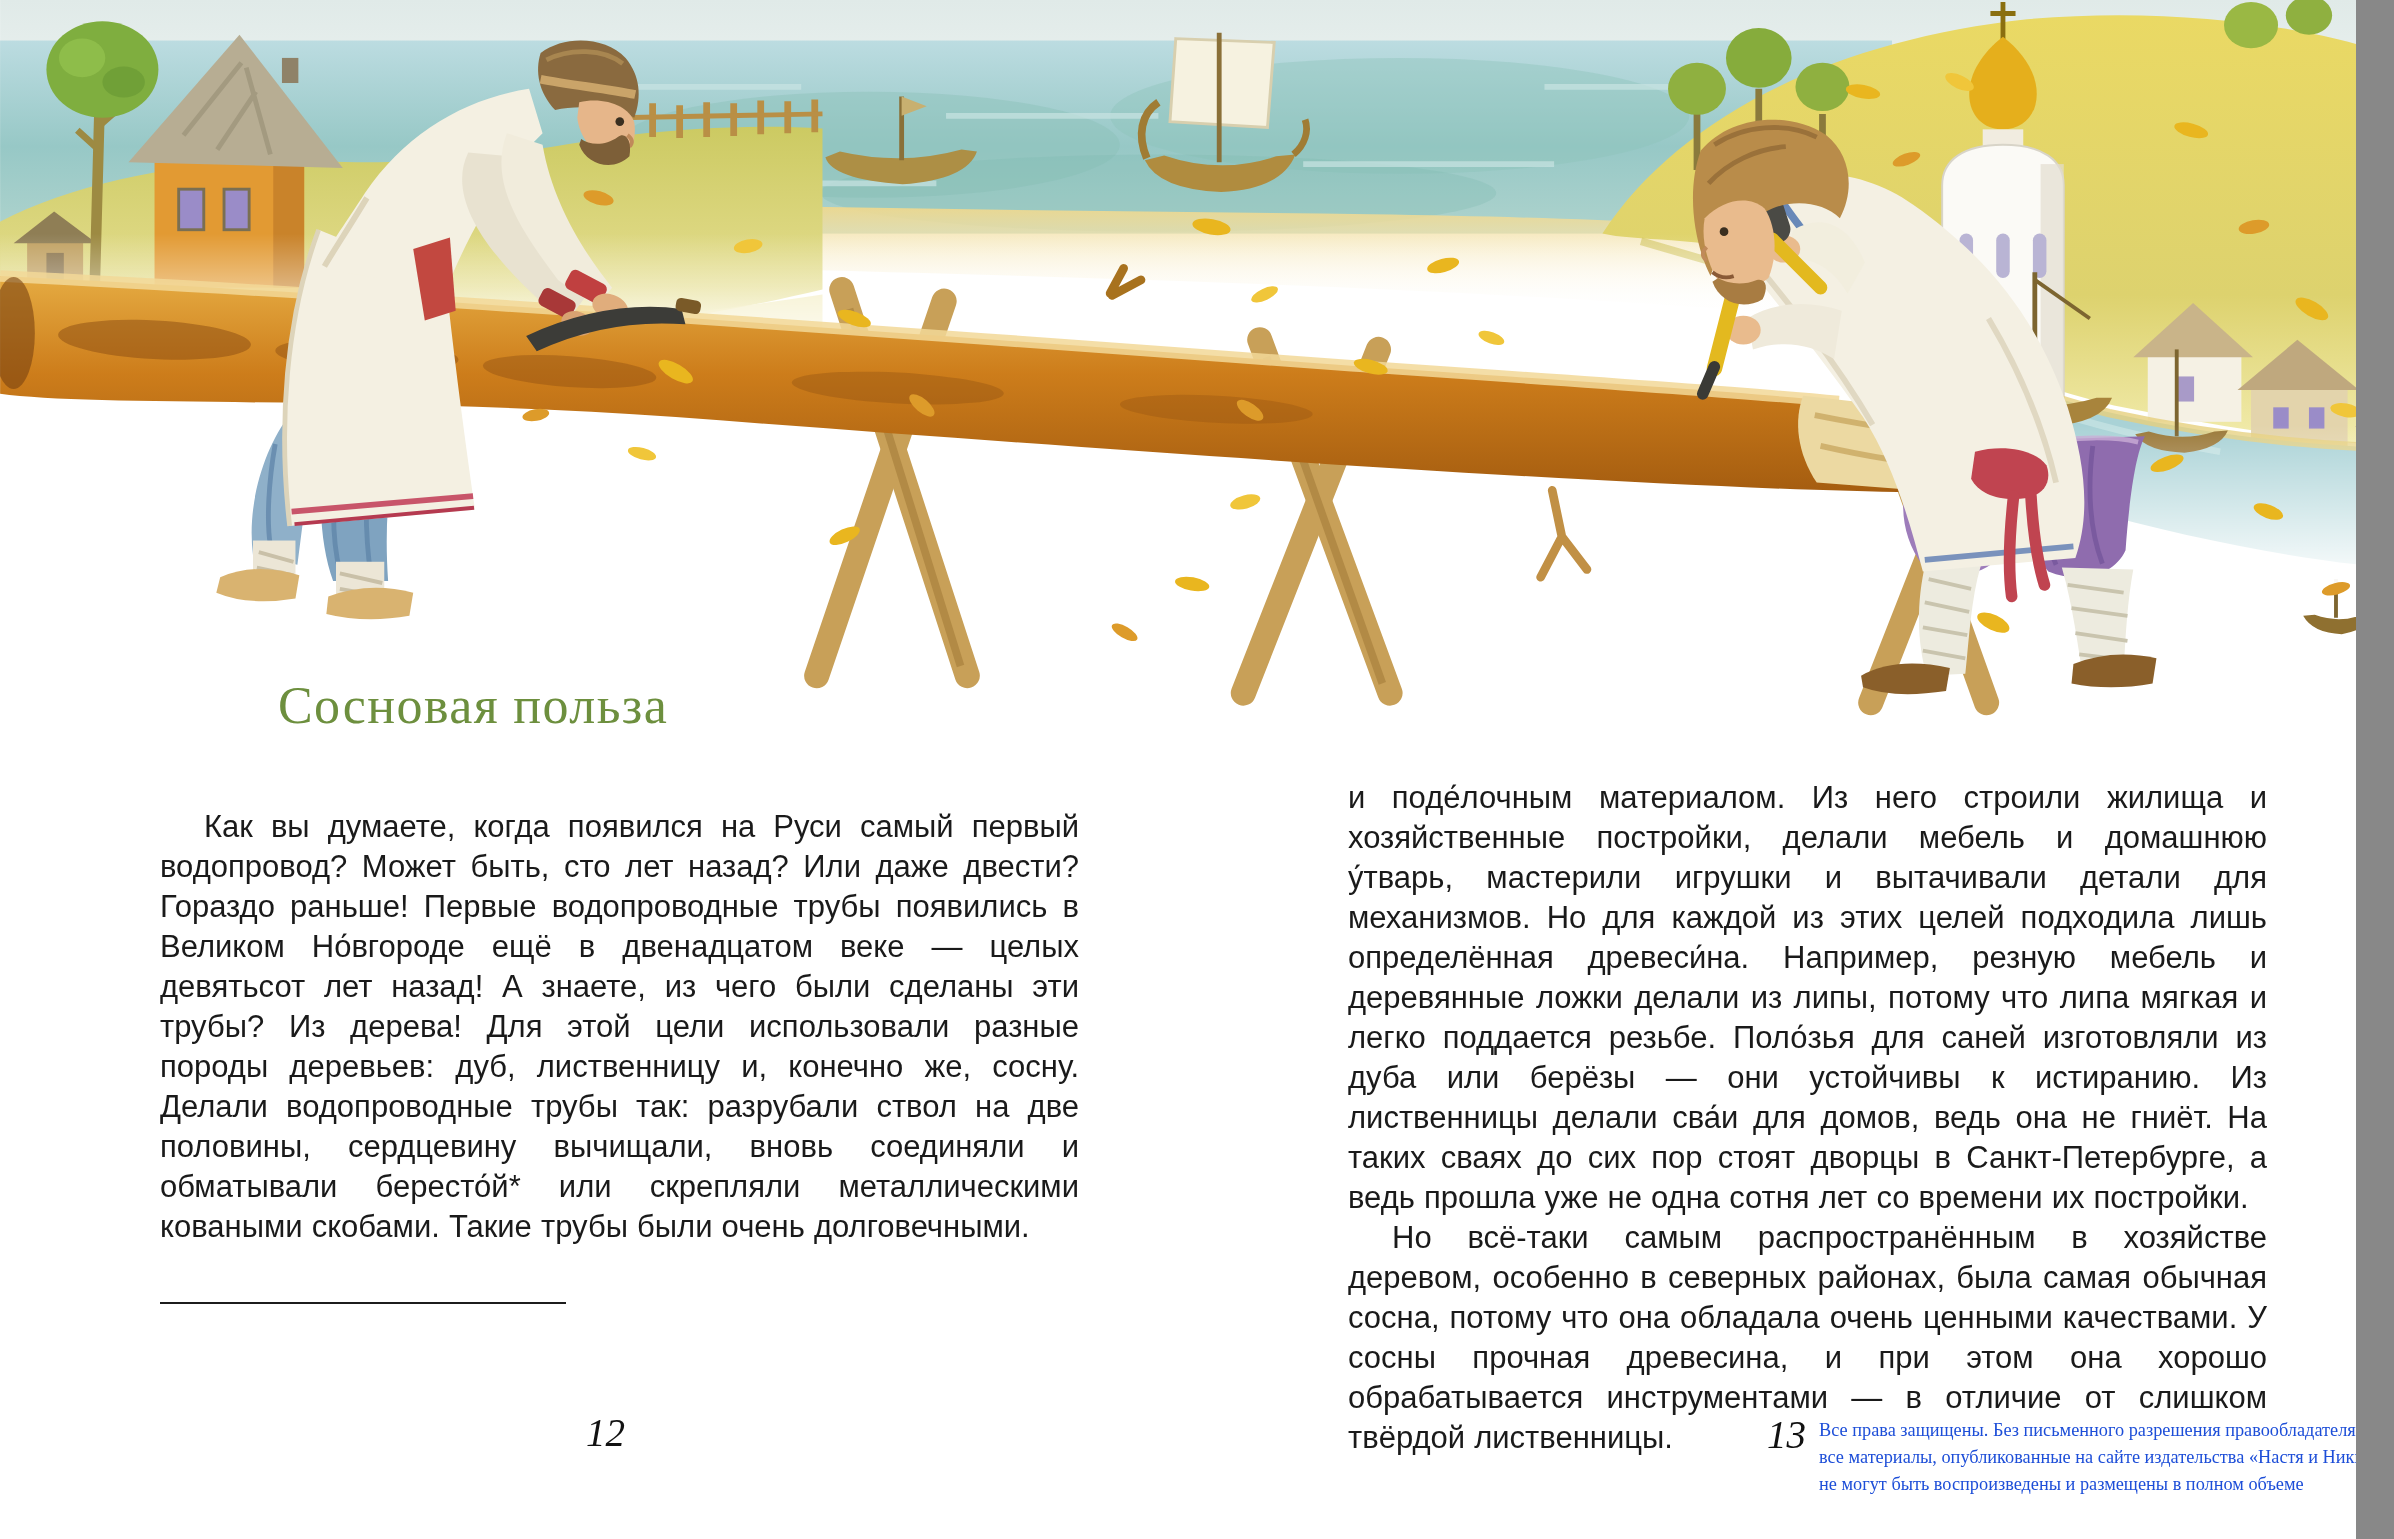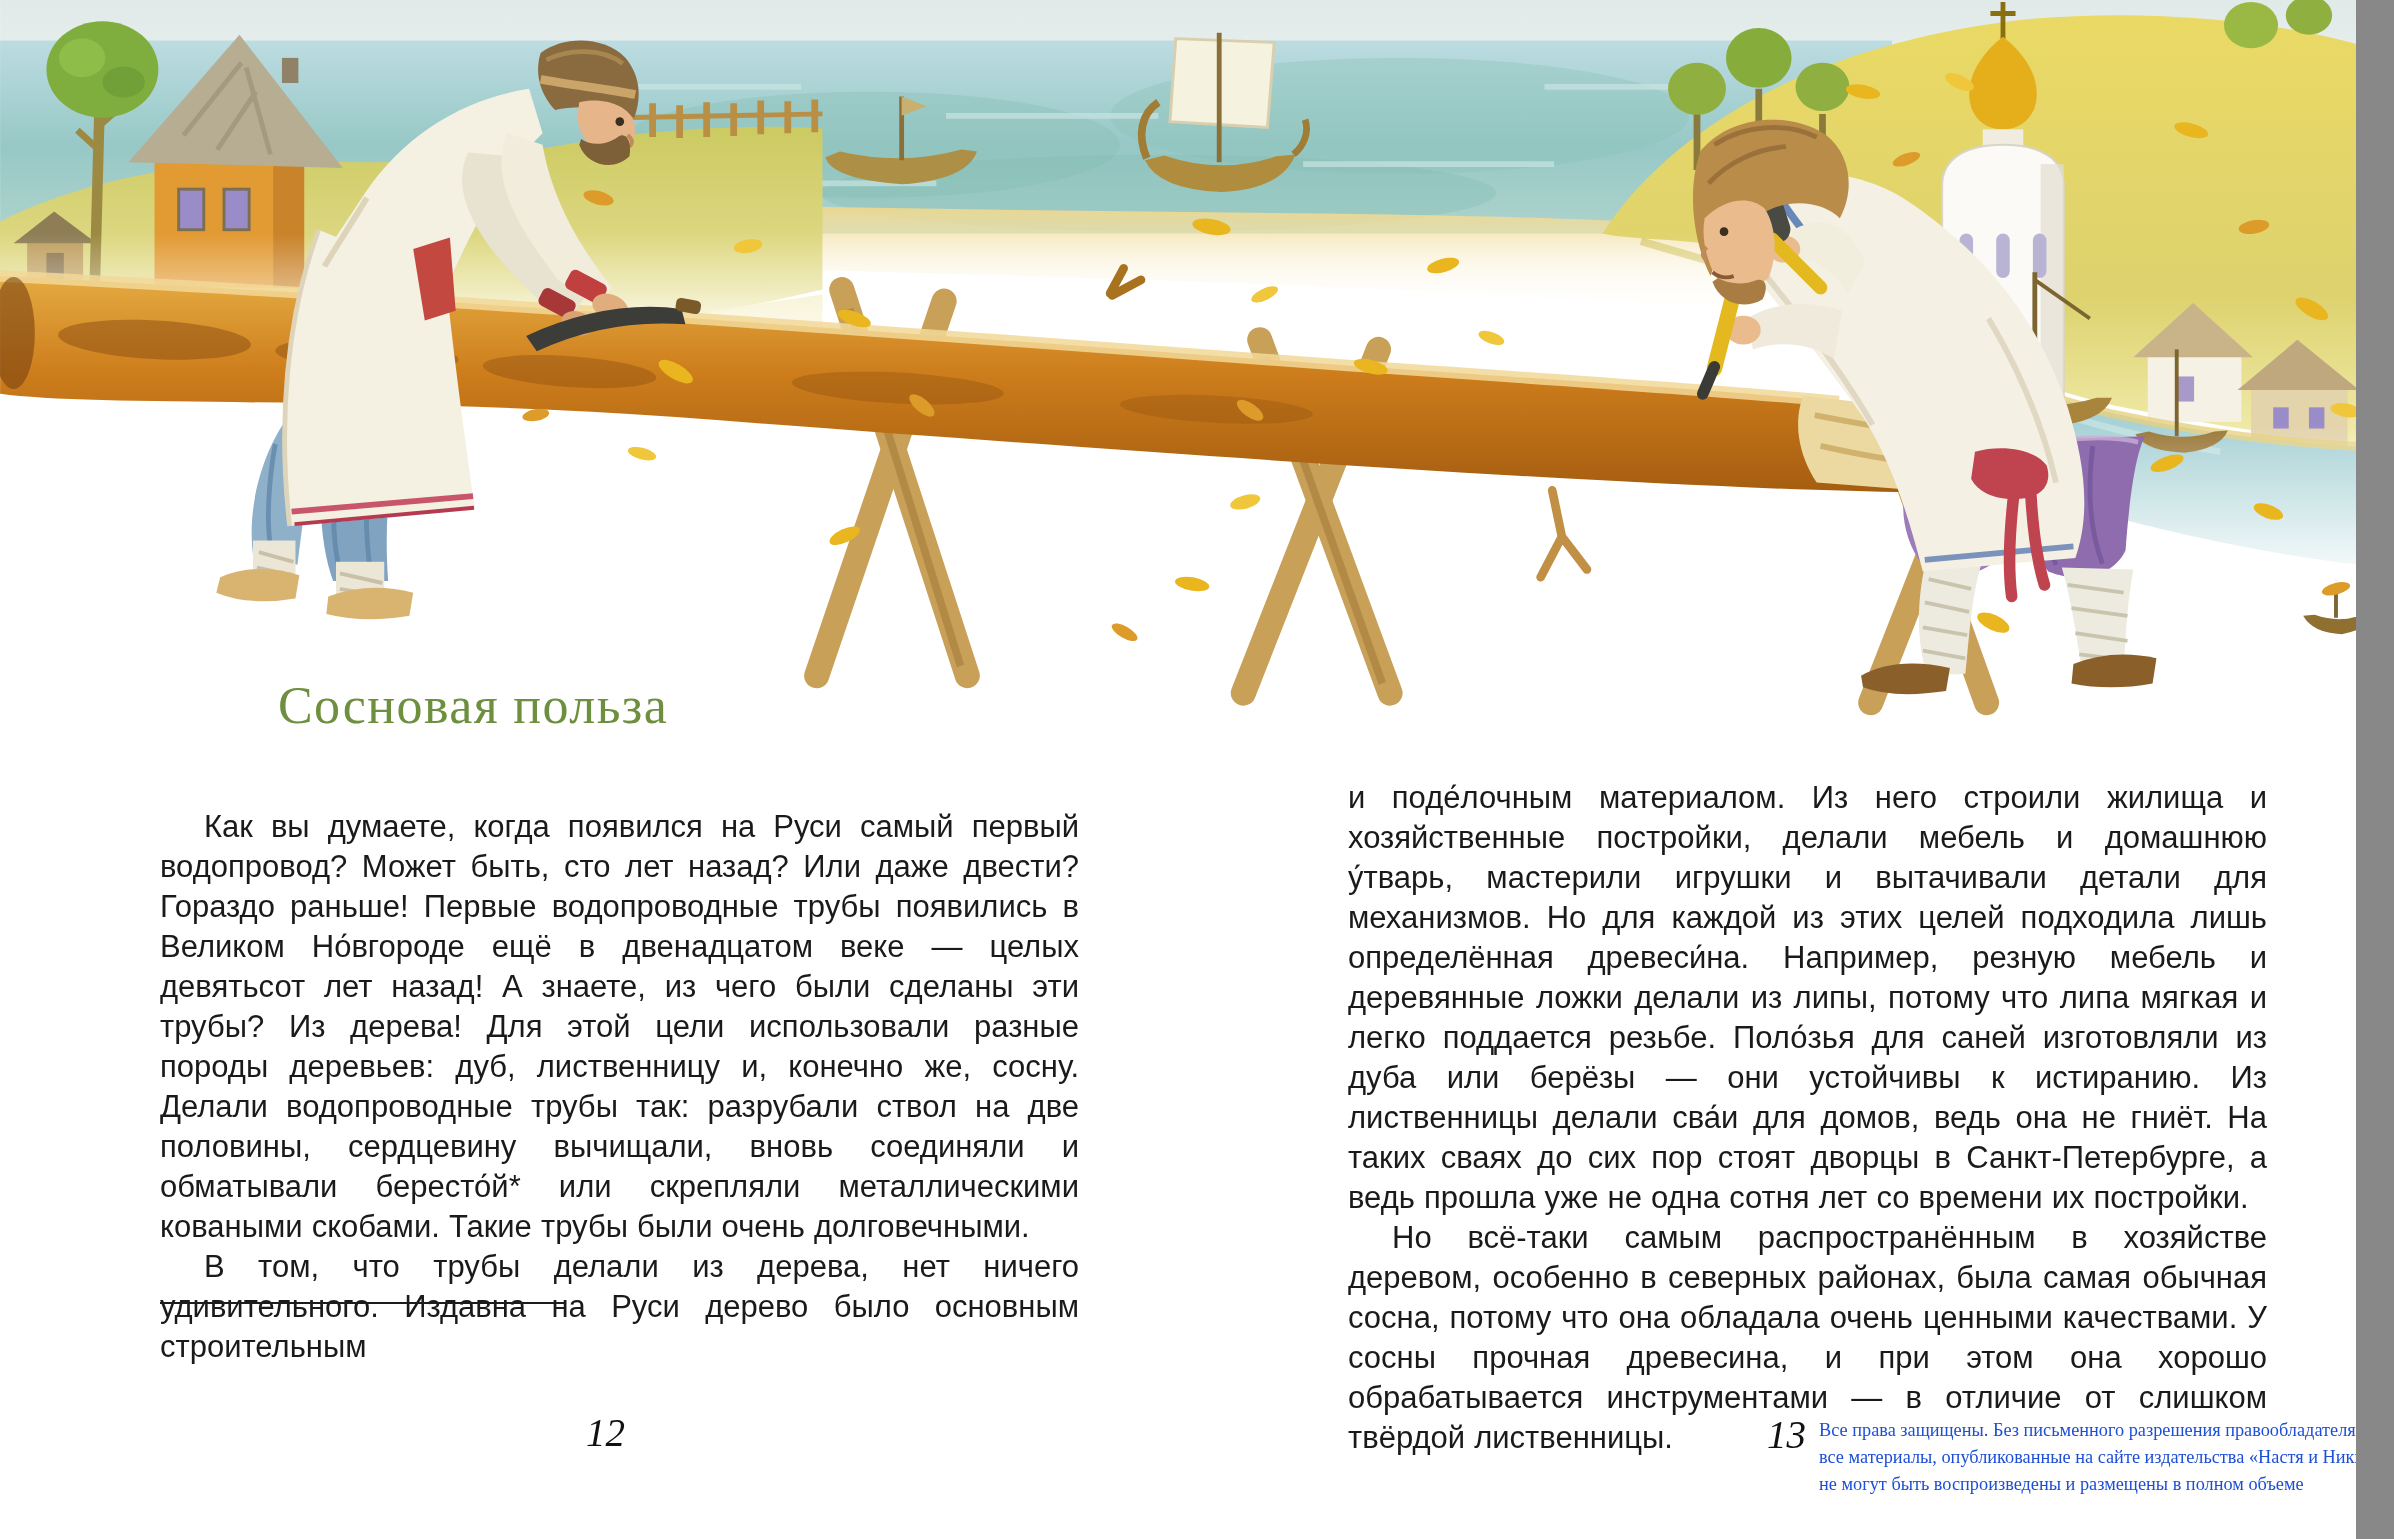--- a/index.html
+++ b/index.html
@@ -321,21 +321,20 @@
       <path d="M1768,256 q-8,8 0,14" stroke="#c08a5a" stroke-width="4" fill="none"></path>
       <path d="M1774,282 q10,8 22,4" stroke="#8a5a36" stroke-width="4" fill="none"></path>
       <path d="M1774,292 C1782,314 1806,322 1826,310 C1832,298 1830,288 1820,290 C1806,296 1790,294 1780,288 Z" fill="#a87c42"></path>
     </g>
   </svg>
 
   <div class="chapter-title">Сосновая польза</div>
 
   <div class="text-col col-left">
     <p>Как вы думаете, когда появился на Руси самый первый водопровод? Может быть, сто лет назад? Или даже двести? Гораздо раньше! Первые водопроводные трубы появились в Великом Но́вгороде ещё в двенадцатом веке — целых девятьсот лет назад! А знаете, из чего были сделаны эти трубы? Из дерева! Для этой цели использовали разные породы деревьев: дуб, лиственницу и, конечно же, сосну. Делали водопроводные трубы так: разрубали ствол на две половины, сердцевину вычищали, вновь соединяли и обматывали бересто́й* или скрепляли металлическими коваными скобами. Такие трубы были очень долговечными.</p>
-    <p>В том, что трубы делали из дерева, нет ничего удивительного. Издавна на Руси дерево было основным строительным</p>
   </div>
 
   <div class="footnote-rule"></div>
 
   <div class="page-number pn-left">12</div>
 
   <div class="text-col col-right">
     <p class="noindent">и поде́лочным материалом. Из него строили жилища и хозяйственные постройки, делали мебель и домашнюю у́тварь, мастерили игрушки и вытачивали детали для механизмов. Но для каждой из этих целей подходила лишь определённая древеси́на. Например, резную мебель и деревянные ложки делали из липы, потому что липа мягкая и легко поддается резьбе. Поло́зья для саней изготовляли из дуба или берёзы — они устойчивы к истиранию. Из лиственницы делали сва́и для домов, ведь она не гниёт. На таких сваях до сих пор стоят дворцы в Санкт-Петербурге, а ведь прошла уже не одна сотня лет со времени их постройки.</p>
     <p>Но всё-таки самым распространённым в хозяйстве деревом, особенно в северных районах, была самая обычная сосна, потому что она обладала очень ценными качествами. У сосны прочная древесина, и при этом она хорошо обрабатывается инструментами — в отличие от слишком твёрдой лиственницы.</p>
   </div>

